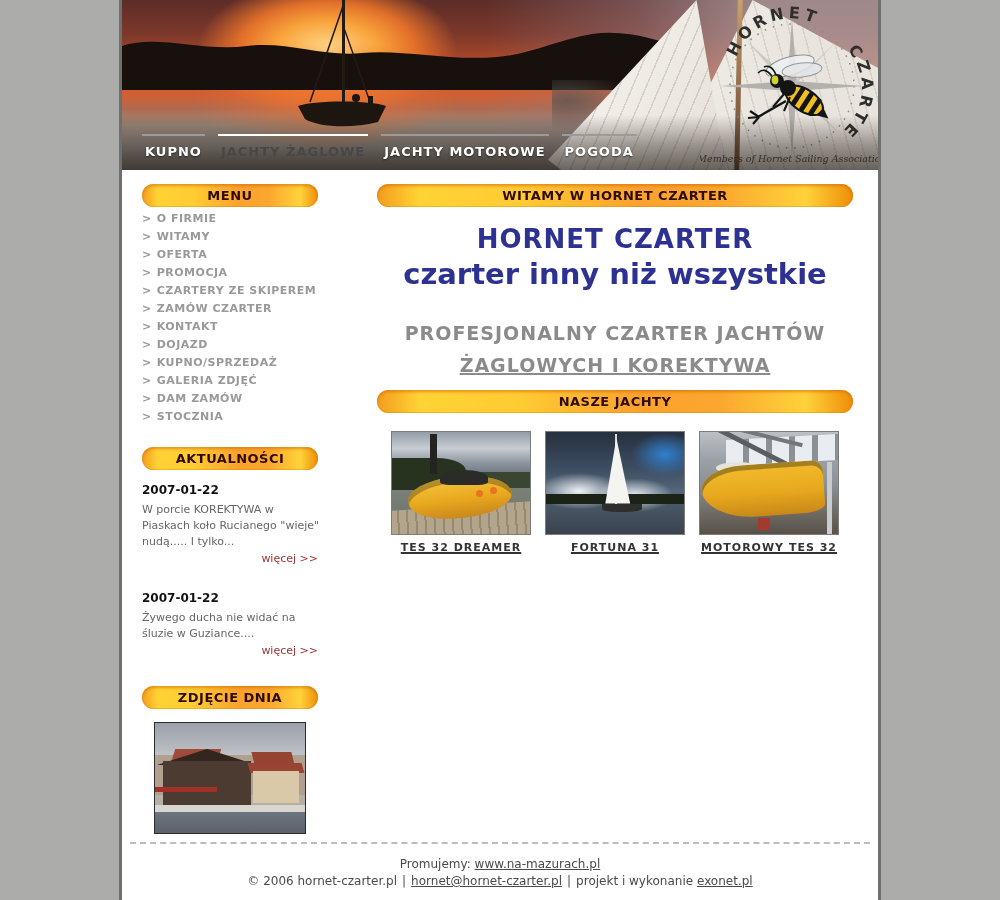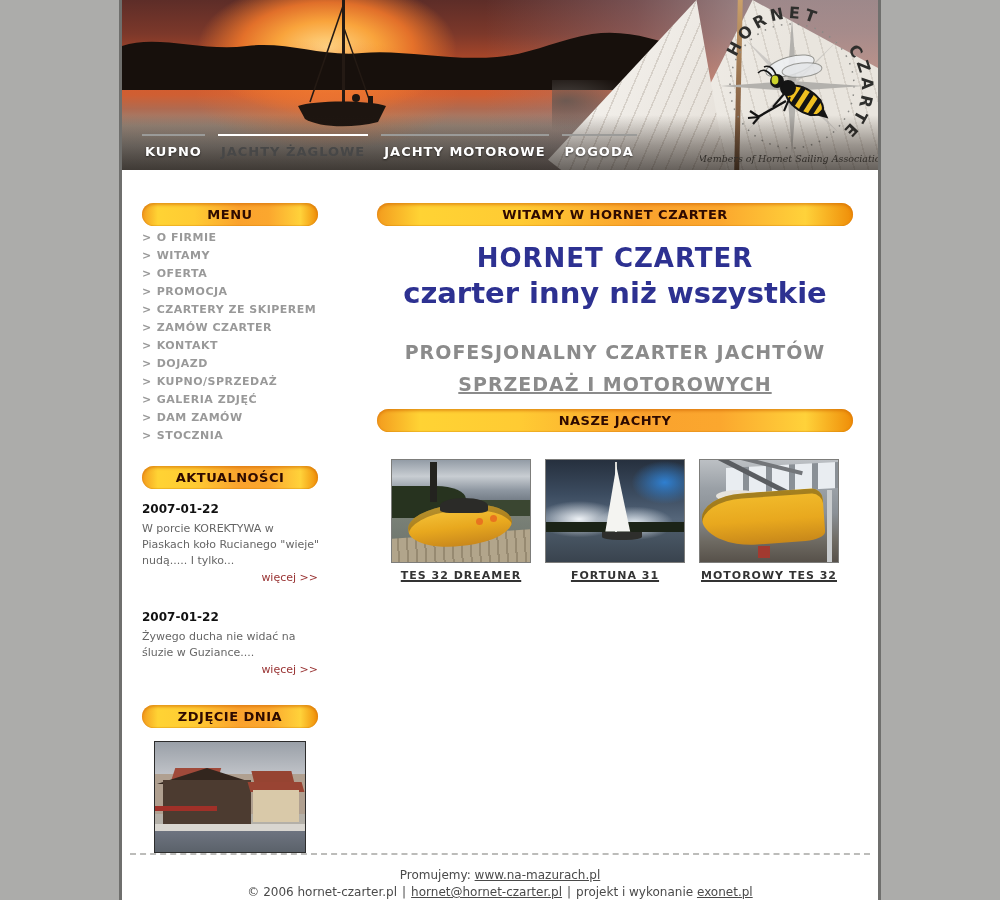--- a/index.html
+++ b/index.html
@@ -41,21 +41,21 @@
   .nav { position:absolute; left:20px; bottom:4px; display:flex; gap:13px; list-style:none; }
   .nav li { border-top:2px solid #9b9b99; padding:8px 3px 7px;
             font-size:13px; font-weight:bold; letter-spacing:1px; color:#fff;
             text-shadow:0 1px 2px rgba(0,0,0,.55); cursor:pointer; white-space:nowrap; }
   .nav li.active { border-top-color:#ffffff; color:#474747; text-shadow:none; }
 
   
   .pill { height:23px; line-height:23px; border-radius:12px; text-align:center;
           font-size:13px; font-weight:bold; letter-spacing:.5px; color:#2e0a00;
           background:linear-gradient(90deg,#f39c1e 0%,#ffd334 9%,#ffcb33 30%,#faa22d 55%,#fba72e 72%,#ffd23a 90%,#ef8d08 100%);
-          box-shadow:inset 0 2px 3px rgba(205,100,0,.55), inset 0 -1px 1px rgba(205,120,0,.3);margin-top:19px; }
+          box-shadow:inset 0 2px 3px rgba(205,100,0,.55), inset 0 -1px 1px rgba(205,120,0,.3); }
 
   
   .body-row { display:flex; flex:1; padding-top:14px; }
   .sidebar { width:216px; padding-left:20px; flex-shrink:0; }
   .sidebar .pill { width:176px; }
   .main { flex:1; margin-left:39px; margin-right:25px; }
 
   
   .menu-list { list-style:none; margin-top:3px; }
   .menu-list li { font-size:11px; font-weight:bold; letter-spacing:.5px;
@@ -89,21 +89,21 @@
 
   
   .headline { margin-top:17px; text-align:center; color:#2d3191;
               font-size:26px; font-weight:bold; letter-spacing:1px; }
   .subhead  { text-align:center; color:#2d3191; font-size:29px; font-weight:bold; margin-top:3px; }
   .tag1 { margin-top:31px; text-align:center; color:#8b8b8b; font-size:19px; font-weight:bold; letter-spacing:1px; }
   .tag2 { margin-top:10px; text-align:center; color:#8b8b8b; font-size:19px; font-weight:bold; letter-spacing:1px;
           text-decoration:underline; text-decoration-thickness:2px; }
   .yachts-pill { margin-top:14px; }
 
-  .thumbs { display:flex; justify-content:space-between; padding:5px 14px; margin-top:22px;align-items:flex-end; }
+  .thumbs { display:flex; justify-content:space-between; padding:5px 14px; margin-top:13px;align-items:flex-end; }
   .thumb-card { width:140px; cursor:pointer; }
   .thumb { width:140px; height:104px; position:relative; overflow:hidden; border:1px solid #7d7d7b; }
   .thumb-label { display:block; margin-top:6px; text-align:center; font-size:11px; font-weight:bold;
                  letter-spacing:1px; color:#333; text-decoration:underline; text-decoration-thickness:2px; }
 
   
   .t1-sky { position:absolute; inset:0; background:linear-gradient(180deg,#939ca6 0%,#c8cdd2 16%,#8d96a0 30%,#6e7781 42%,#7a8177 55%,#69706a 100%); }
   .t1-trees-l { position:absolute; left:0; top:26px; width:74px; height:32px; background:#27331f; border-radius:0 40% 20% 0; }
   .t1-trees-r { position:absolute; left:70px; top:40px; width:70px; height:16px; background:#3a4631; }
   .t1-mast { position:absolute; left:38px; top:2px; width:7px; height:40px; background:#23231f; }
@@ -270,21 +270,21 @@
         <div class="dp-quay"></div>
         <div class="dp-water"></div>
       </div>
     </div>
 
     <div class="main">
       <div class="pill">WITAMY W HORNET CZARTER</div>
       <div class="headline">HORNET CZARTER</div>
       <div class="subhead">czarter inny niż wszystkie</div>
       <div class="tag1">PROFESJONALNY CZARTER JACHTÓW</div>
-      <div class="tag2">SPRZEDAŻ I MOTOROWYCH</div>
+      <div class="tag2">ŻAGLOWYCH I KOREKTYWA</div>
       <div class="pill yachts-pill">NASZE JACHTY</div>
 
       <div class="thumbs">
 
         <div class="thumb-card">
           <div class="thumb">
             <div class="t1-sky"></div>
             <div class="t1-trees-l"></div>
             <div class="t1-trees-r"></div>
             <div class="t1-mast"></div>

